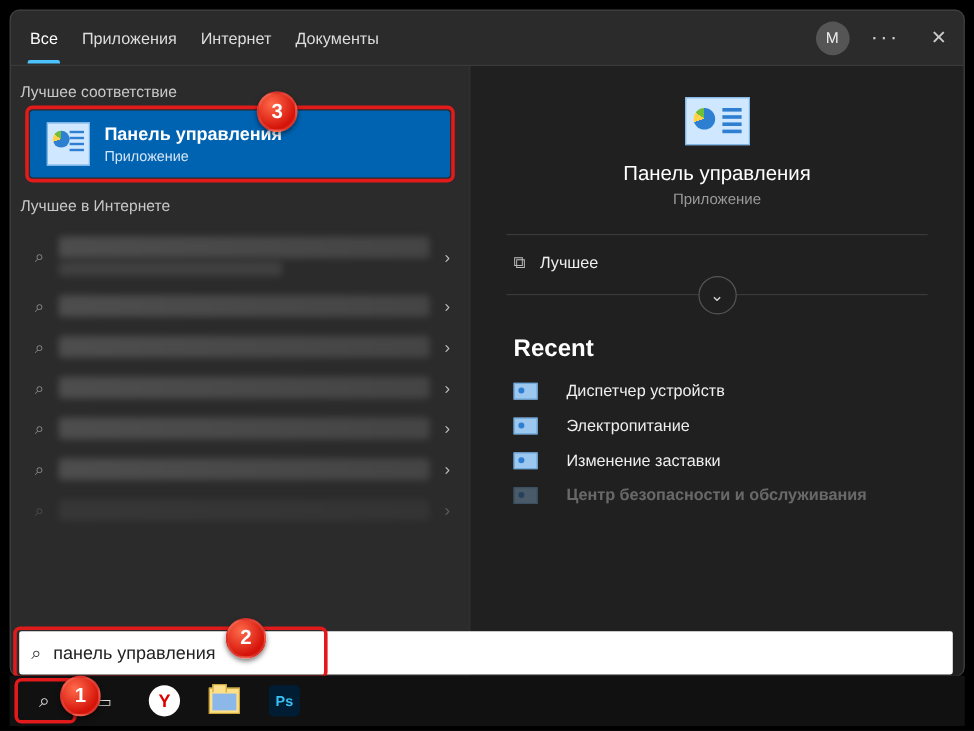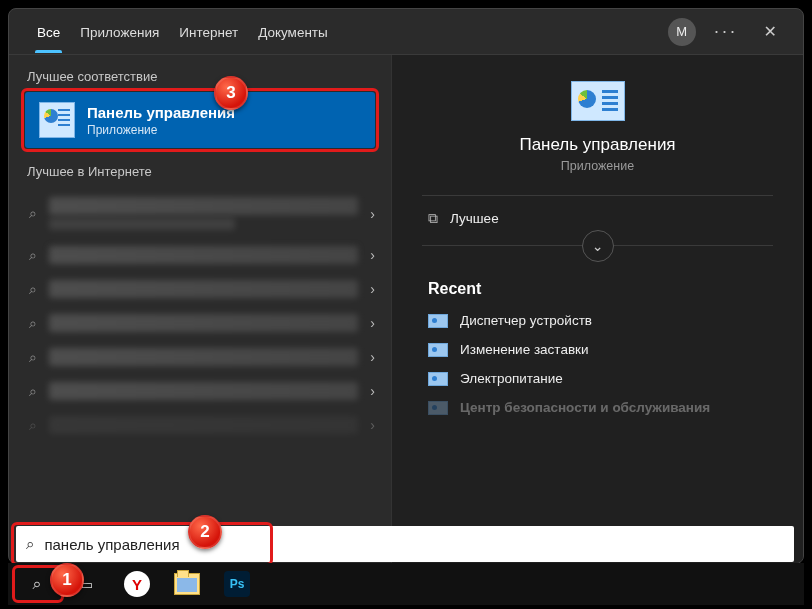--- a/index.html
+++ b/index.html
@@ -1,30 +1,30 @@
 <!DOCTYPE html>
 <html><head>
 <meta charset="utf-8">
 <style>
   * { margin:0; padding:0; box-sizing:border-box; font-family:"Segoe UI",Arial,sans-serif; }
   body { width:812px; height:609px; background:#000; overflow:hidden; position:relative; }
   .panel { position:absolute; left:8px; top:8px; width:796px; height:556px; background:#2b2b2b; border-radius:8px; border:1px solid #444; overflow:hidden; display:flex; flex-direction:column; }
-  .tabs { display:flex; align-items:center; padding:0 18px; height:46px; border-bottom:1px solid #3a3a3a; }
+  .tabs { display:flex; align-items:center; padding:0 6px; height:46px; border-bottom:1px solid #3a3a3a; }
   .tab { color:#ddd; font-size:13.5px; padding:14px 10px 12px; cursor:pointer; position:relative; }
   .tab.active { color:#fff; }
   .tab.active::after { content:""; position:absolute; left:8px; right:8px; bottom:-1px; height:3px; background:#4cc2ff; border-radius:2px 2px 0 0; }
   .chev { display:inline-block; margin-left:4px; font-size:10px; }
   .tabs-right { margin-left:auto; display:flex; align-items:center; gap:18px; }
   .avatar { width:28px; height:28px; border-radius:50%; background:#555; color:#eee; font-size:13px; display:flex; align-items:center; justify-content:center; }
   .more { color:#ccc; font-size:18px; letter-spacing:2px; cursor:pointer; }
   .close { color:#ccc; font-size:16px; cursor:pointer; padding:4px 8px; }
 
   .body { flex:1; display:flex; overflow:hidden; }
   .left { width:382px; display:flex; flex-direction:column; overflow:hidden; }
-  .section-h { color:#c8c8c8; font-size:13px; padding:14px 18px 8px; }
+  .section-h { color:#c8c8c8; font-size:13px; padding:14px 8px 8px; }
   .best { margin:0 16px 2px; background:#0063b1; border-radius:3px; padding:10px 14px; display:flex; align-items:center; gap:12px; position:relative; }
   .best .icon { width:36px; height:36px; background:#cfe8ff; border:1px solid #7fb6e8; display:flex; align-items:center; justify-content:center; position:relative; }
   .best .icon::before { content:""; position:absolute; left:4px; top:6px; width:14px; height:14px; border-radius:50%; background:conic-gradient(#2e7fd1 0 70%, #ffd24a 70% 85%, #6fbf3a 85% 100%); }
   .best .icon::after { content:""; position:absolute; right:4px; top:6px; width:12px; height:2px; background:#2e7fd1; box-shadow:0 5px 0 #2e7fd1, 0 10px 0 #2e7fd1, 0 15px 0 #2e7fd1; }
   .best .title { color:#fff; font-size:15px; font-weight:600; }
   .best .sub { color:#d5e6f6; font-size:12px; margin-top:2px; }
   .best-ring { position:absolute; inset:-4px; border:3px solid #e11b1b; border-radius:6px; pointer-events:none; }
 
   .net-list { flex:1; overflow:hidden; padding:2px 10px 6px 18px; }
   .net-item { display:flex; align-items:center; gap:12px; padding:8px 6px 8px 2px; cursor:pointer; position:relative; }
@@ -37,22 +37,22 @@
   .right { flex:1; background:#202020; border-left:1px solid #333; padding:20px 30px 10px; display:flex; flex-direction:column; }
   .big-icon { width:54px; height:40px; background:#cfe8ff; border:1px solid #7fb6e8; margin:6px auto 14px; position:relative; }
   .big-icon::before { content:""; position:absolute; left:6px; top:8px; width:18px; height:18px; border-radius:50%; background:conic-gradient(#2e7fd1 0 70%, #ffd24a 70% 85%, #6fbf3a 85% 100%); }
   .big-icon::after { content:""; position:absolute; right:6px; top:8px; width:16px; height:3px; background:#2e7fd1; box-shadow:0 6px 0 #2e7fd1, 0 12px 0 #2e7fd1, 0 18px 0 #2e7fd1; }
   .right h2 { color:#fff; font-size:17px; font-weight:400; text-align:center; }
   .right .sub { color:#9a9a9a; font-size:12.5px; text-align:center; margin:4px 0 18px; }
   .hr { border:0; border-top:1px solid #3a3a3a; margin:4px 0 0; }
   .open-row { display:flex; align-items:center; gap:12px; padding:14px 6px; color:#eee; font-size:13.5px; cursor:pointer; }
   .open-row .ic { color:#bbb; font-size:14px; }
   .chev-circle { width:32px; height:32px; border:1px solid #555; border-radius:50%; background:#202020; color:#ccc; display:flex; align-items:center; justify-content:center; margin:-16px auto 10px; cursor:pointer; font-size:14px; }
-  .recent-h { color:#fff; font-size:16px; font-weight:600; padding:8px 6px 8px; }
-  .recent-item { display:flex; align-items:center; gap:12px; padding:7px 6px; color:#eee; font-size:13.5px; cursor:pointer; }
+  .recent-h { color:#fff; font-size:20px; font-weight:600; padding:8px 6px 8px; }
+  .recent-item { display:flex; align-items:center; gap:24px; padding:7px 6px; color:#eee; font-size:13.5px; cursor:pointer; }
   .ri-icon { width:20px; height:14px; background:#9cc7ef; border:1px solid #6fa8dc; position:relative; flex:0 0 20px; }
   .ri-icon::after { content:""; position:absolute; left:3px; top:3px; width:5px; height:5px; background:#2e7fd1; border-radius:50%; }
   .recent-item.faded { opacity:.35;font-weight:bold; }
 
   .searchbar { position:absolute; left:16px; bottom:47px; width:778px; height:36px; background:#fff; border-radius:2px; display:flex; align-items:center; padding:0 10px; gap:10px; }
   .searchbar .mag { color:#333; font-size:15px; }
   .searchbar input { border:0; outline:0; flex:1; font-size:15px; color:#222; background:transparent; }
   .searchbar-ring { position:absolute; left:11px; bottom:43px; width:262px; height:44px; border:3px solid #e11b1b; border-radius:6px; pointer-events:none; }
 
   .taskbar { position:absolute; left:8px; right:8px; bottom:4px; height:42px; background:#111; display:flex; align-items:center; padding:0 6px; gap:4px; }
@@ -159,25 +159,25 @@
       </div>
       <hr class="hr">
       <div class="chev-circle">⌄</div>
       <div class="recent-h">Recent</div>
       <div class="recent-item">
           <div class="ri-icon"></div>
           <span>Диспетчер устройств</span>
         </div>
       <div class="recent-item">
           <div class="ri-icon"></div>
+          <span>Электропитание</span>
+        </div>
+      <div class="recent-item">
+          <div class="ri-icon"></div>
           <span>Изменение заставки</span>
-        </div>
-      <div class="recent-item">
-          <div class="ri-icon"></div>
-          <span>Электропитание</span>
         </div>
       <div class="recent-item faded">
           <div class="ri-icon"></div>
           <span>Центр безопасности и обслуживания</span>
         </div>
     </div>
   </div>
 </div>
 
 <div class="searchbar">

